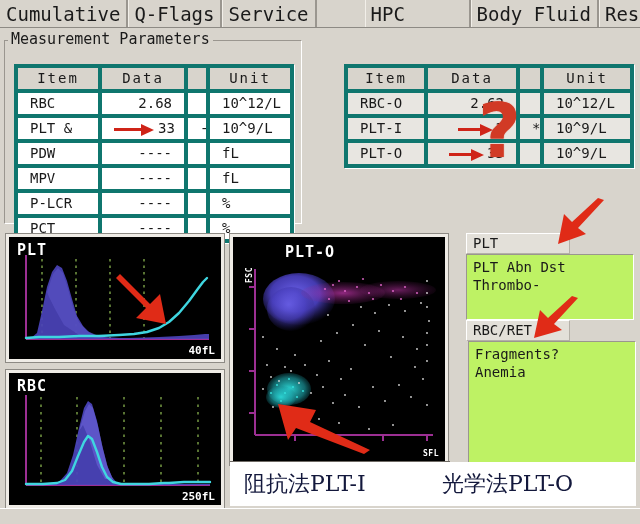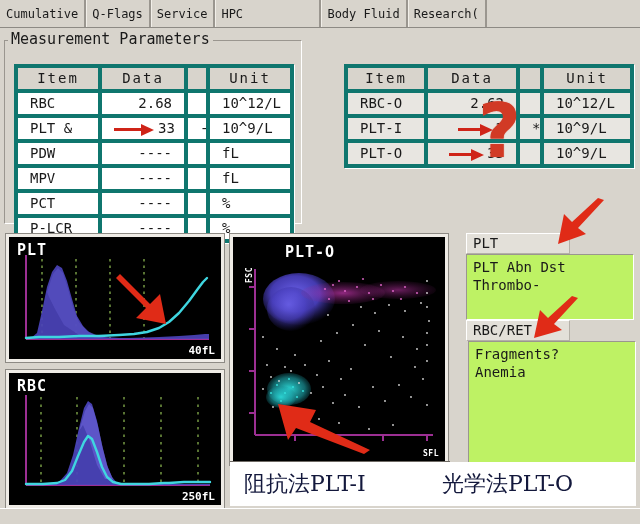--- a/index.html
+++ b/index.html
@@ -32,30 +32,30 @@
     background: #d8d4cc;
     border-bottom: 1px solid #8d8a84;
     display: flex;
     align-items: stretch;
   }
   .tab {
     position: relative;
     display: flex;
     align-items: center;
     padding: 0 6px;
-    font-size: 12px;
+    font-size: 19px;
     letter-spacing: 0px;
     color: #1a1a1a;
     background: #d8d4cc;
     border-right: 2px solid #9a968f;
     box-shadow: inset 1px 0 0 #f2efe9;
     white-space: nowrap;
   }
   .tab.first { box-shadow: none; }
-  .tab.wide { min-width: 92px; }
+  .tab.wide { min-width: 92px; margin-left: 48px; }
 
   
   .groupbox {
     position: absolute;
     left: 4px; top: 32px;
     width: 632px; height: 190px;
   }
   .group-title {
     position: absolute;
     left: 4px; top: -2px;
@@ -339,27 +339,27 @@
         <td class="mid"></td>
         <td>fL</td>
       </tr>
       <tr>
         <td>MPV</td>
         <td class="num">----</td>
         <td class="mid"></td>
         <td>fL</td>
       </tr>
       <tr>
-        <td>PCT</td>
+        <td>P-LCR</td>
         <td class="num">----</td>
         <td class="mid"></td>
         <td>%</td>
       </tr>
       <tr>
-        <td>P-LCR</td>
+        <td>PCT</td>
         <td class="num">----</td>
         <td class="mid"></td>
         <td>%</td>
       </tr>
     </tbody>
   </table>
 
   <table class="tbl" id="tableRight">
     <colgroup>
       <col class="c1">

